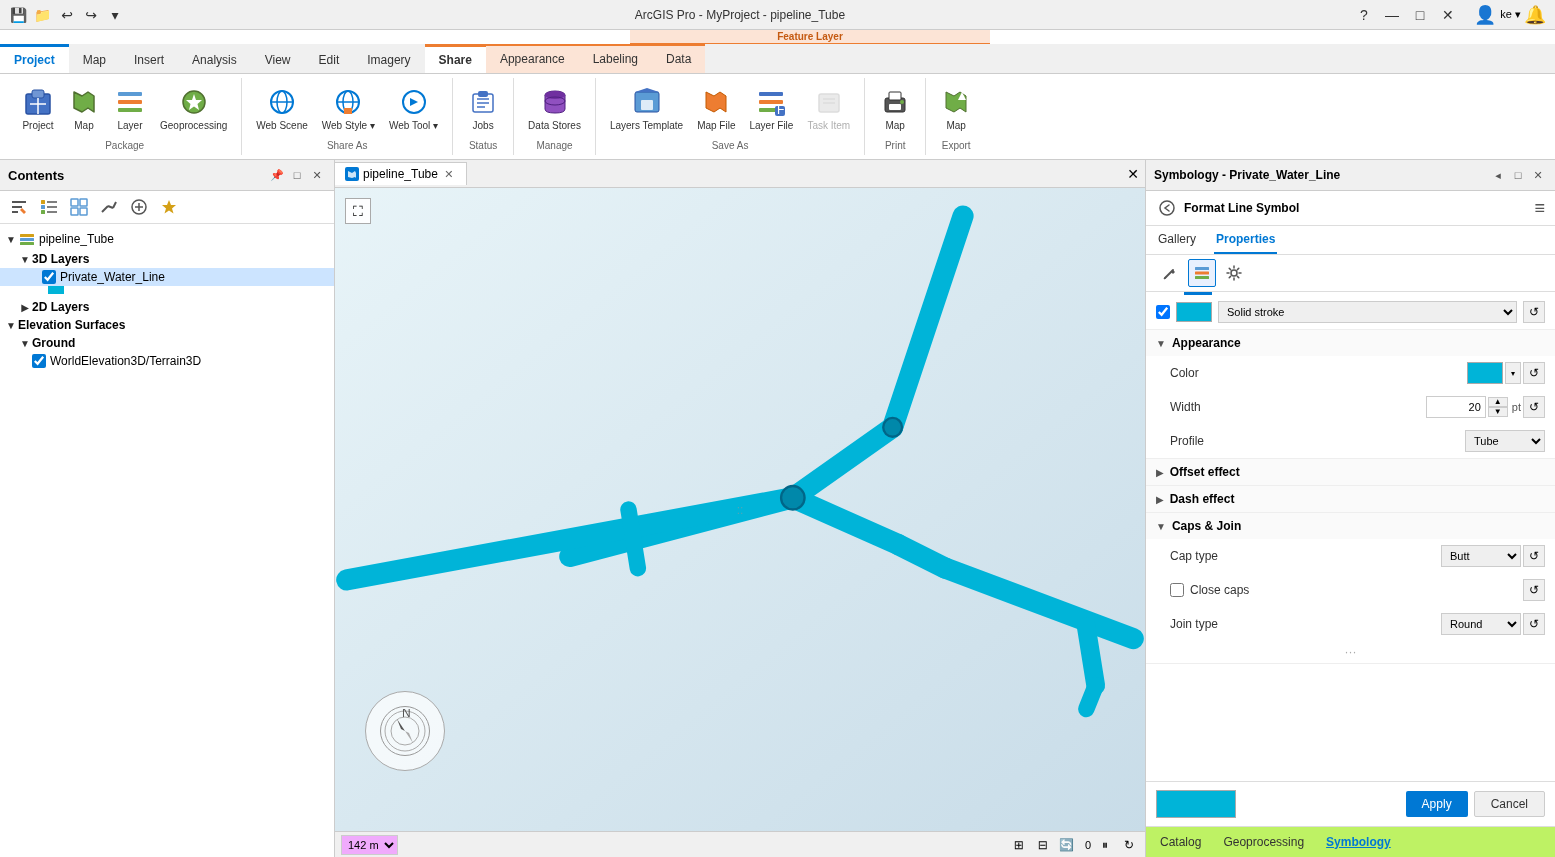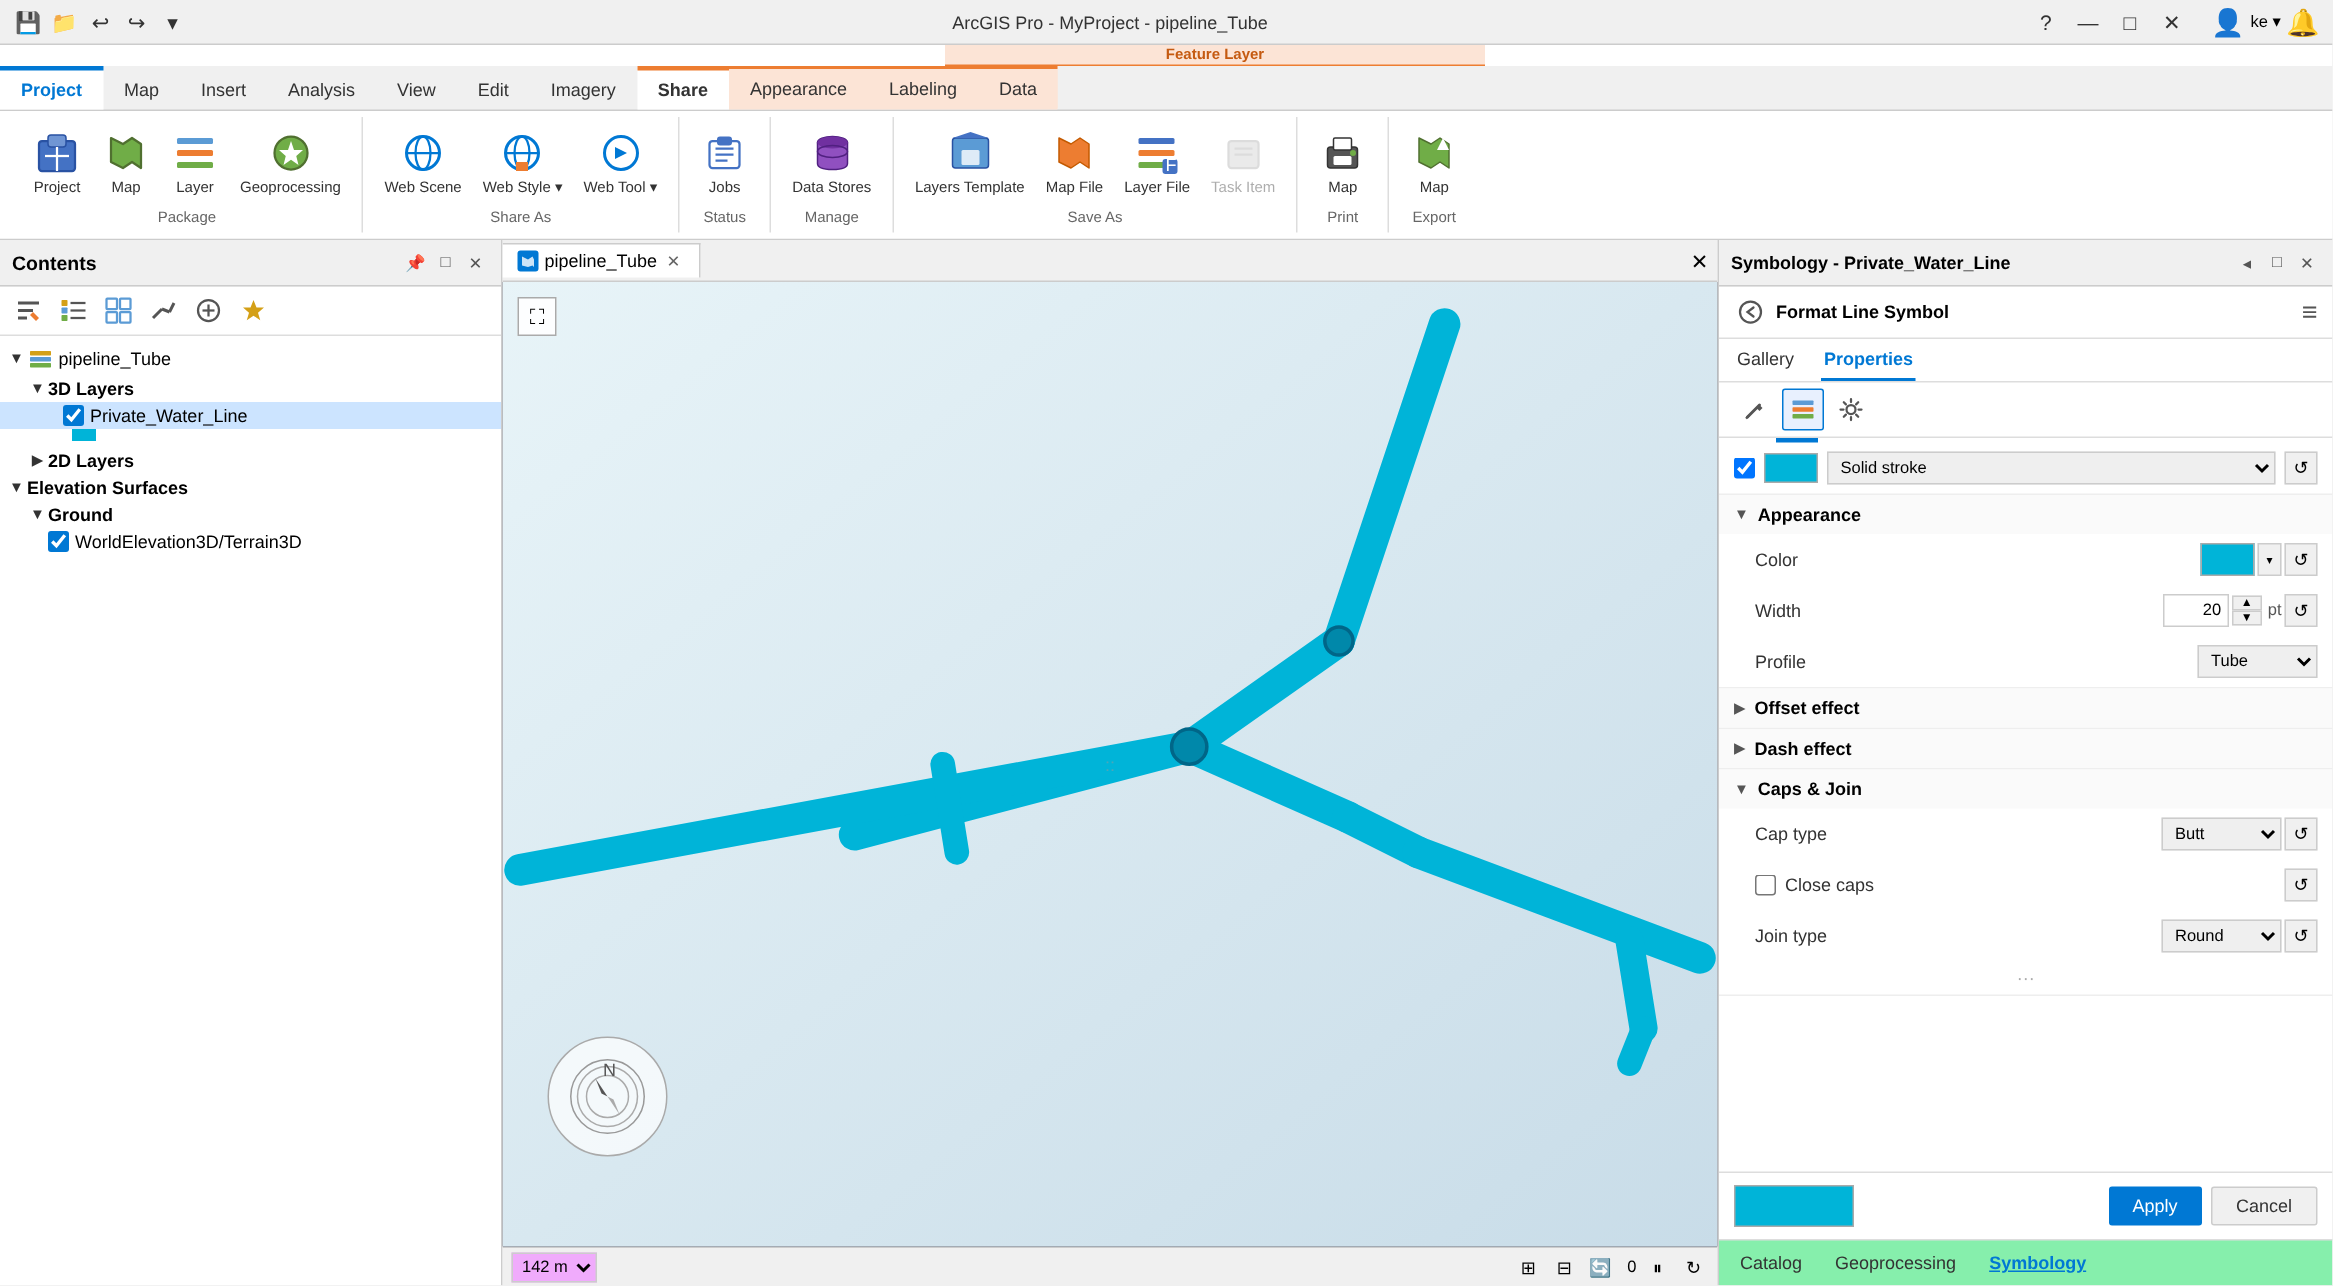--- a/index.html
+++ b/index.html
@@ -106,31 +106,31 @@
     .sym-section-header { display: flex; align-items: center; padding: 6px 10px; cursor: pointer; background: #fafafa; }
     .sym-section-chevron { font-size: 10px; margin-right: 6px; color: #555; }
     .sym-section-title { font-weight: 600; font-size: 12px; }
 
     .sym-row { display: flex; align-items: center; padding: 6px 10px 6px 24px; gap: 8px; }
     .sym-label { color: #333; flex: 1; font-size: 12px; }
     .sym-color-btn { width: 36px; height: 22px; background: #00b4d8; border: 1px solid #aaa; cursor: pointer; }
     .sym-value-select { height: 22px; border: 1px solid #ccc; font-size: 11px; padding: 0 4px; cursor: pointer; min-width: 80px; }
     .sym-reset-btn { width: 22px; height: 22px; border: 1px solid #ccc; background: #f0f0f0; cursor: pointer; display: flex; align-items: center; justify-content: center; font-size: 12px; }
     .sym-checkbox { width: 14px; height: 14px; cursor: pointer; }
-    .width-input { width: 44px; height: 22px; border: 1px solid #ccc; font-size: 11px; padding: 0 4px; text-align: right; }
+    .width-input { width: 60px; height: 22px; border: 1px solid #ccc; font-size: 11px; padding: 0 4px; text-align: right; }
     .width-arrows { display: flex; flex-direction: column; }
     .width-arrow { width: 20px; height: 10px; border: 1px solid #ccc; background: #f0f0f0; cursor: pointer; display: flex; align-items: center; justify-content: center; font-size: 8px; line-height: 1; }
 
     .sym-bottom { border-top: 1px solid #ddd; padding: 8px 10px; display: flex; align-items: center; gap: 8px; }
     .sym-preview { width: 80px; height: 28px; background: #00b4d8; border: 1px solid #aaa; }
     .sym-bottom-btns { display: flex; gap: 6px; margin-left: auto; }
     .sym-apply-btn { padding: 5px 16px; background: #0078d4; color: white; border: none; cursor: pointer; font-size: 12px; border-radius: 2px; }
     .sym-cancel-btn { padding: 5px 16px; background: #f0f0f0; color: #333; border: 1px solid #ccc; cursor: pointer; font-size: 12px; border-radius: 2px; }
 
-    .sym-panel-tabs { display: flex; padding: 4px 8px; border-top: 1px solid #ddd; gap: 10px; background: #86efac; }
+    .sym-panel-tabs { display: flex; padding: 4px 8px; border-top: 1px solid #ddd; gap: 10px; background: #bef264; }
     .sym-panel-tab { padding: 4px 6px; cursor: pointer; font-size: 12px; color: #333; }
     .sym-panel-tab.active { color: #0078d4; font-weight: 600; text-decoration: underline; }
 
     .tree-checkbox { width: 14px; height: 14px; accent-color: #0078d4; cursor: pointer; }
   </style>
 </head>
 <body>
 
 <div class="title-bar">
   <div class="title-bar-left">

